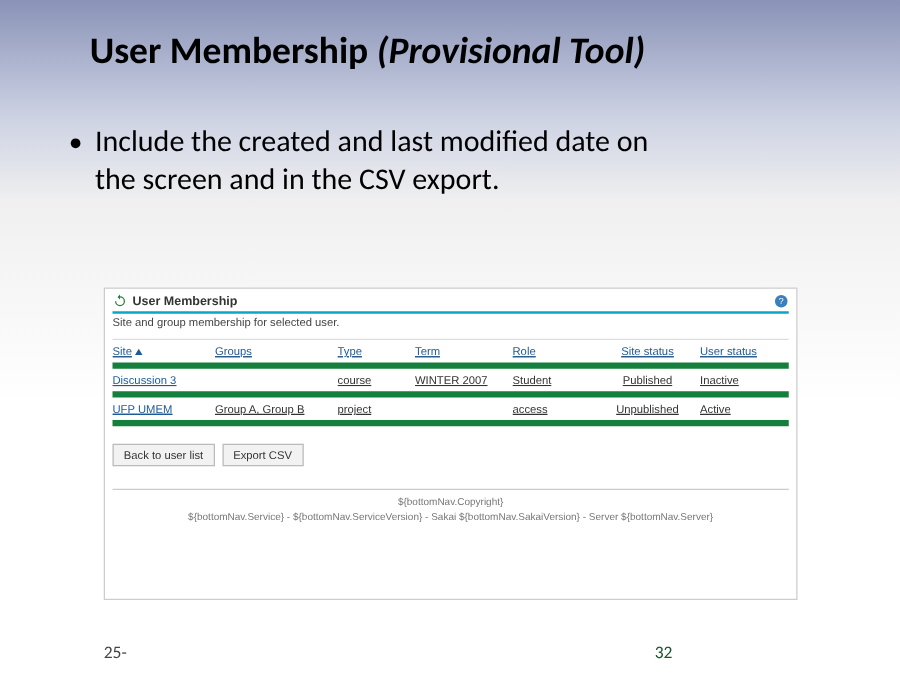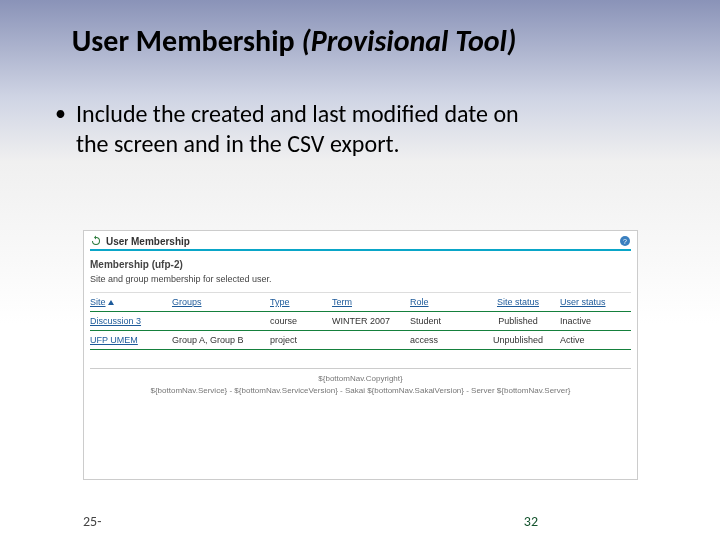--- a/index.html
+++ b/index.html
@@ -87,23 +87,24 @@
   .section-desc {
     padding: 2px 6px 4px 6px;
     color: #444;
   }
   .table {
     margin: 4px 6px 0 6px;
     border-top: 1px solid #ddd;
   }
   .row {
     display: flex;
-    border-bottom: 1px solid #15803d;
+    border-bottom: 5px solid #15803d;
     padding: 4px 0;
     align-items: center;
+    text-decoration: underline;
   }
   .hdr .cell {
     color: #1d5a9a;
     text-decoration: underline;
     font-size: 9px;
   }
   .cell {
     flex: 0 0 auto;
     overflow: hidden;
     white-space: nowrap;
@@ -190,21 +191,20 @@
       <span class="panel-title">User Membership</span>
       <span class="help-icon">
         <svg viewBox="0 0 24 24" width="12" height="12">
             <circle cx="12" cy="12" r="10" fill="currentColor"></circle>
             <text x="12" y="17" text-anchor="middle" font-size="14" fill="#fff" font-family="Arial">?</text>
           </svg>
       </span>
     </div>
     <div class="under-cyan"></div>
 
-    <div class="section-title">Membership (ufp-2)</div>
     <div class="section-desc">Site and group membership for selected user.</div>
 
     <div class="table">
       <div class="row hdr">
         <div class="cell c-site"><span>Site</span><span class="sort-caret"></span></div>
         <div class="cell c-groups">Groups</div>
         <div class="cell c-type">Type</div>
         <div class="cell c-term">Term</div>
         <div class="cell c-role">Role</div>
         <div class="cell c-sstat">Site status</div>
@@ -225,20 +225,24 @@
         <div class="cell c-site linkish">UFP UMEM</div>
         <div class="cell c-groups">Group A, Group B</div>
         <div class="cell c-type">project</div>
         <div class="cell c-term"></div>
         <div class="cell c-role">access</div>
         <div class="cell c-sstat">Unpublished</div>
         <div class="cell c-ustat">Active</div>
       </div>
     </div>
 
+    <div class="btn-row">
+      <button class="btn">Back to user list</button>
+      <button class="btn">Export CSV</button>
+    </div>
 
     <div class="hr-thin"></div>
     <div class="footer-lines">
       <div>${bottomNav.Copyright}</div>
       <div>${bottomNav.Service} - ${bottomNav.ServiceVersion} - Sakai ${bottomNav.SakaiVersion} - Server ${bottomNav.Server}</div>
     </div>
   </div>
 
   <div class="slide-footer-left">25-</div>
   <div class="slide-footer-right">32</div>

